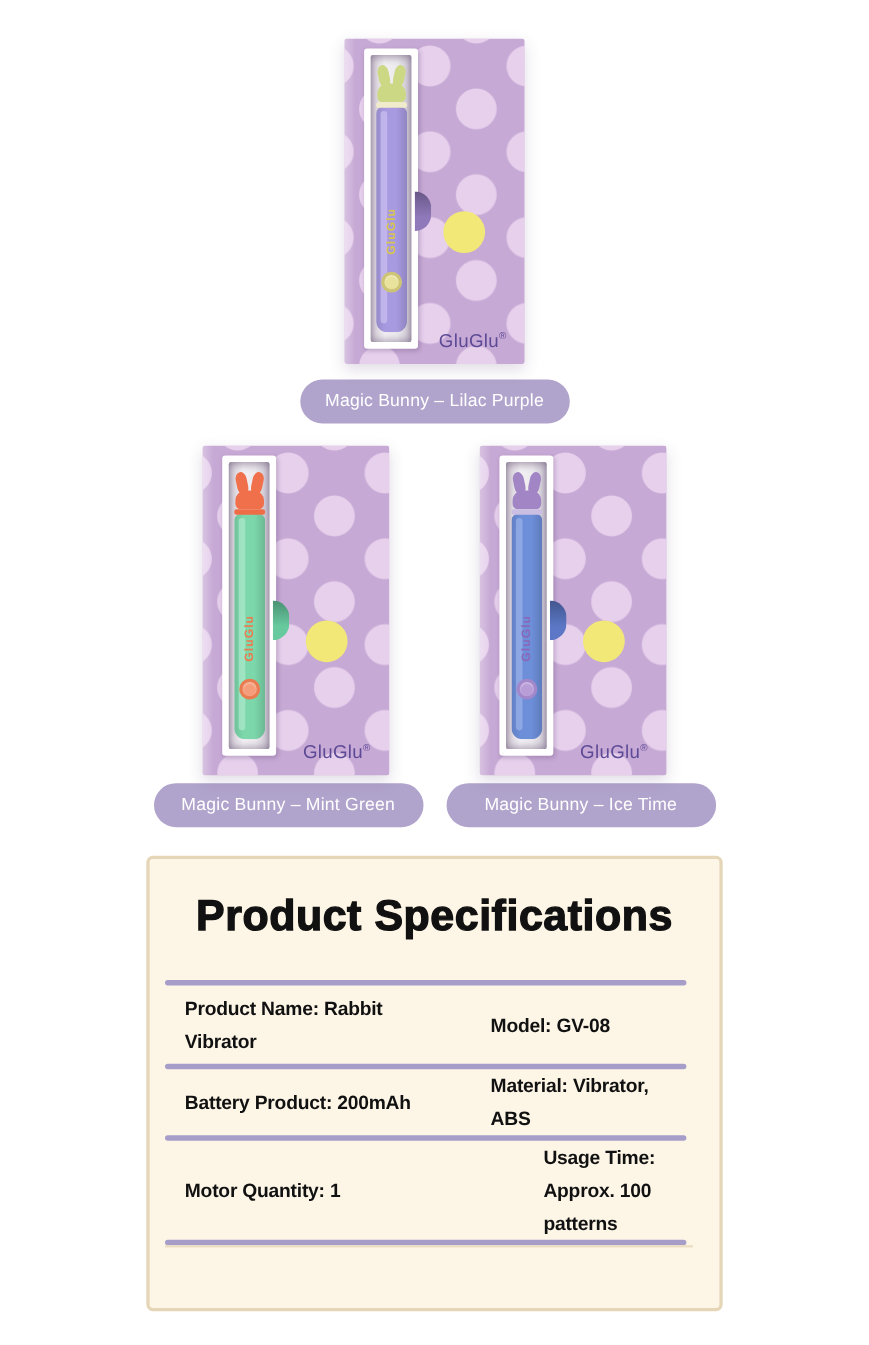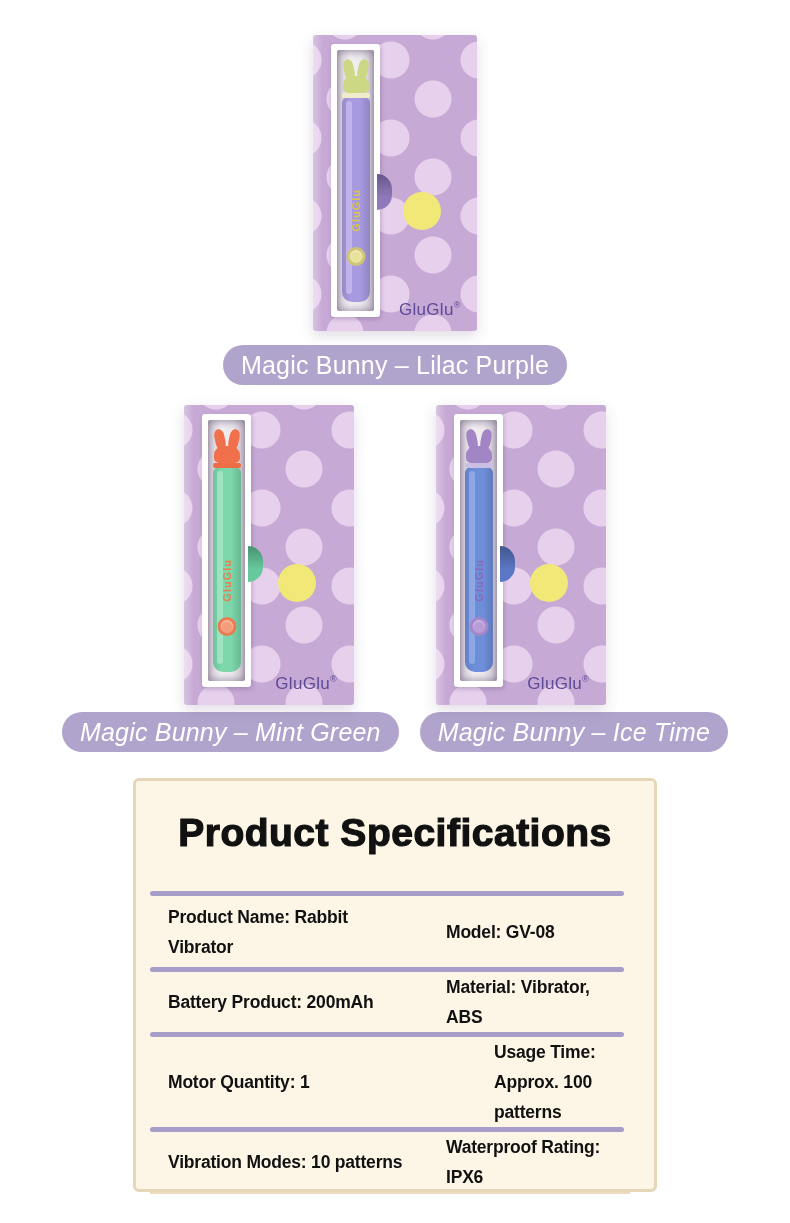--- a/index.html
+++ b/index.html
@@ -95,26 +95,26 @@
   .device-button {
     position: absolute; bottom: 36px; left: 50%; transform: translateX(-50%);
     width: 13px; height: 13px; border-radius: 50%;
     background: var(--btn, #e8e29c); border: 3px solid var(--btnring, #cdc575);
     box-sizing: content-box;
     box-shadow: inset 0 1px 2px rgba(255,255,255,.5);
   }
 
   
   .pill-row1 { margin-top: 14px; display: flex; justify-content: center; }
-  .pill-row2 { margin-top: 7px; display: flex; justify-content: center; gap: 21px; font-style: italic; }
+  .pill-row2 { margin-top: 7px; display: flex; justify-content: center; gap: 21px; }
   .pill {
     background: var(--pillbg, #b1a4cc); color: var(--pilltext, #ffffff);
     height: 40px; border-radius: 21px; padding: 0 18px; min-width: 245px;
     display: flex; align-items: center; justify-content: center;
-    font-size: 25px; letter-spacing: .2px; white-space: nowrap;
+    font-size: 16px; letter-spacing: .2px; white-space: nowrap;
   }
 
   
   .spec-card {
     width: 524px; height: 414px; margin: 26px auto 0;
     background: var(--cardbg, #fdf6e7);
     border: 3px solid var(--cardborder, #e6d6b8);
     border-radius: 6px;
     padding-top: 28px;
     position: relative;
@@ -243,21 +243,17 @@
       <div class="cell">Material: Vibrator, ABS</div>
     </div>
 
     <div class="divider"></div>
     <div class="spec-row r3">
       <div class="cell">Motor Quantity: 1</div>
       <div class="cell">Usage Time: Approx. 100 patterns</div>
     </div>
 
     <div class="divider"></div>
-    <div class="spec-row r4">
-      <div class="cell">Vibration Modes: 10 patterns</div>
-      <div class="cell">Waterproof Rating: IPX6</div>
-    </div>
 
     <div class="divider-faint"></div>
   </section>
 
 </div>
 
 </body></html>

